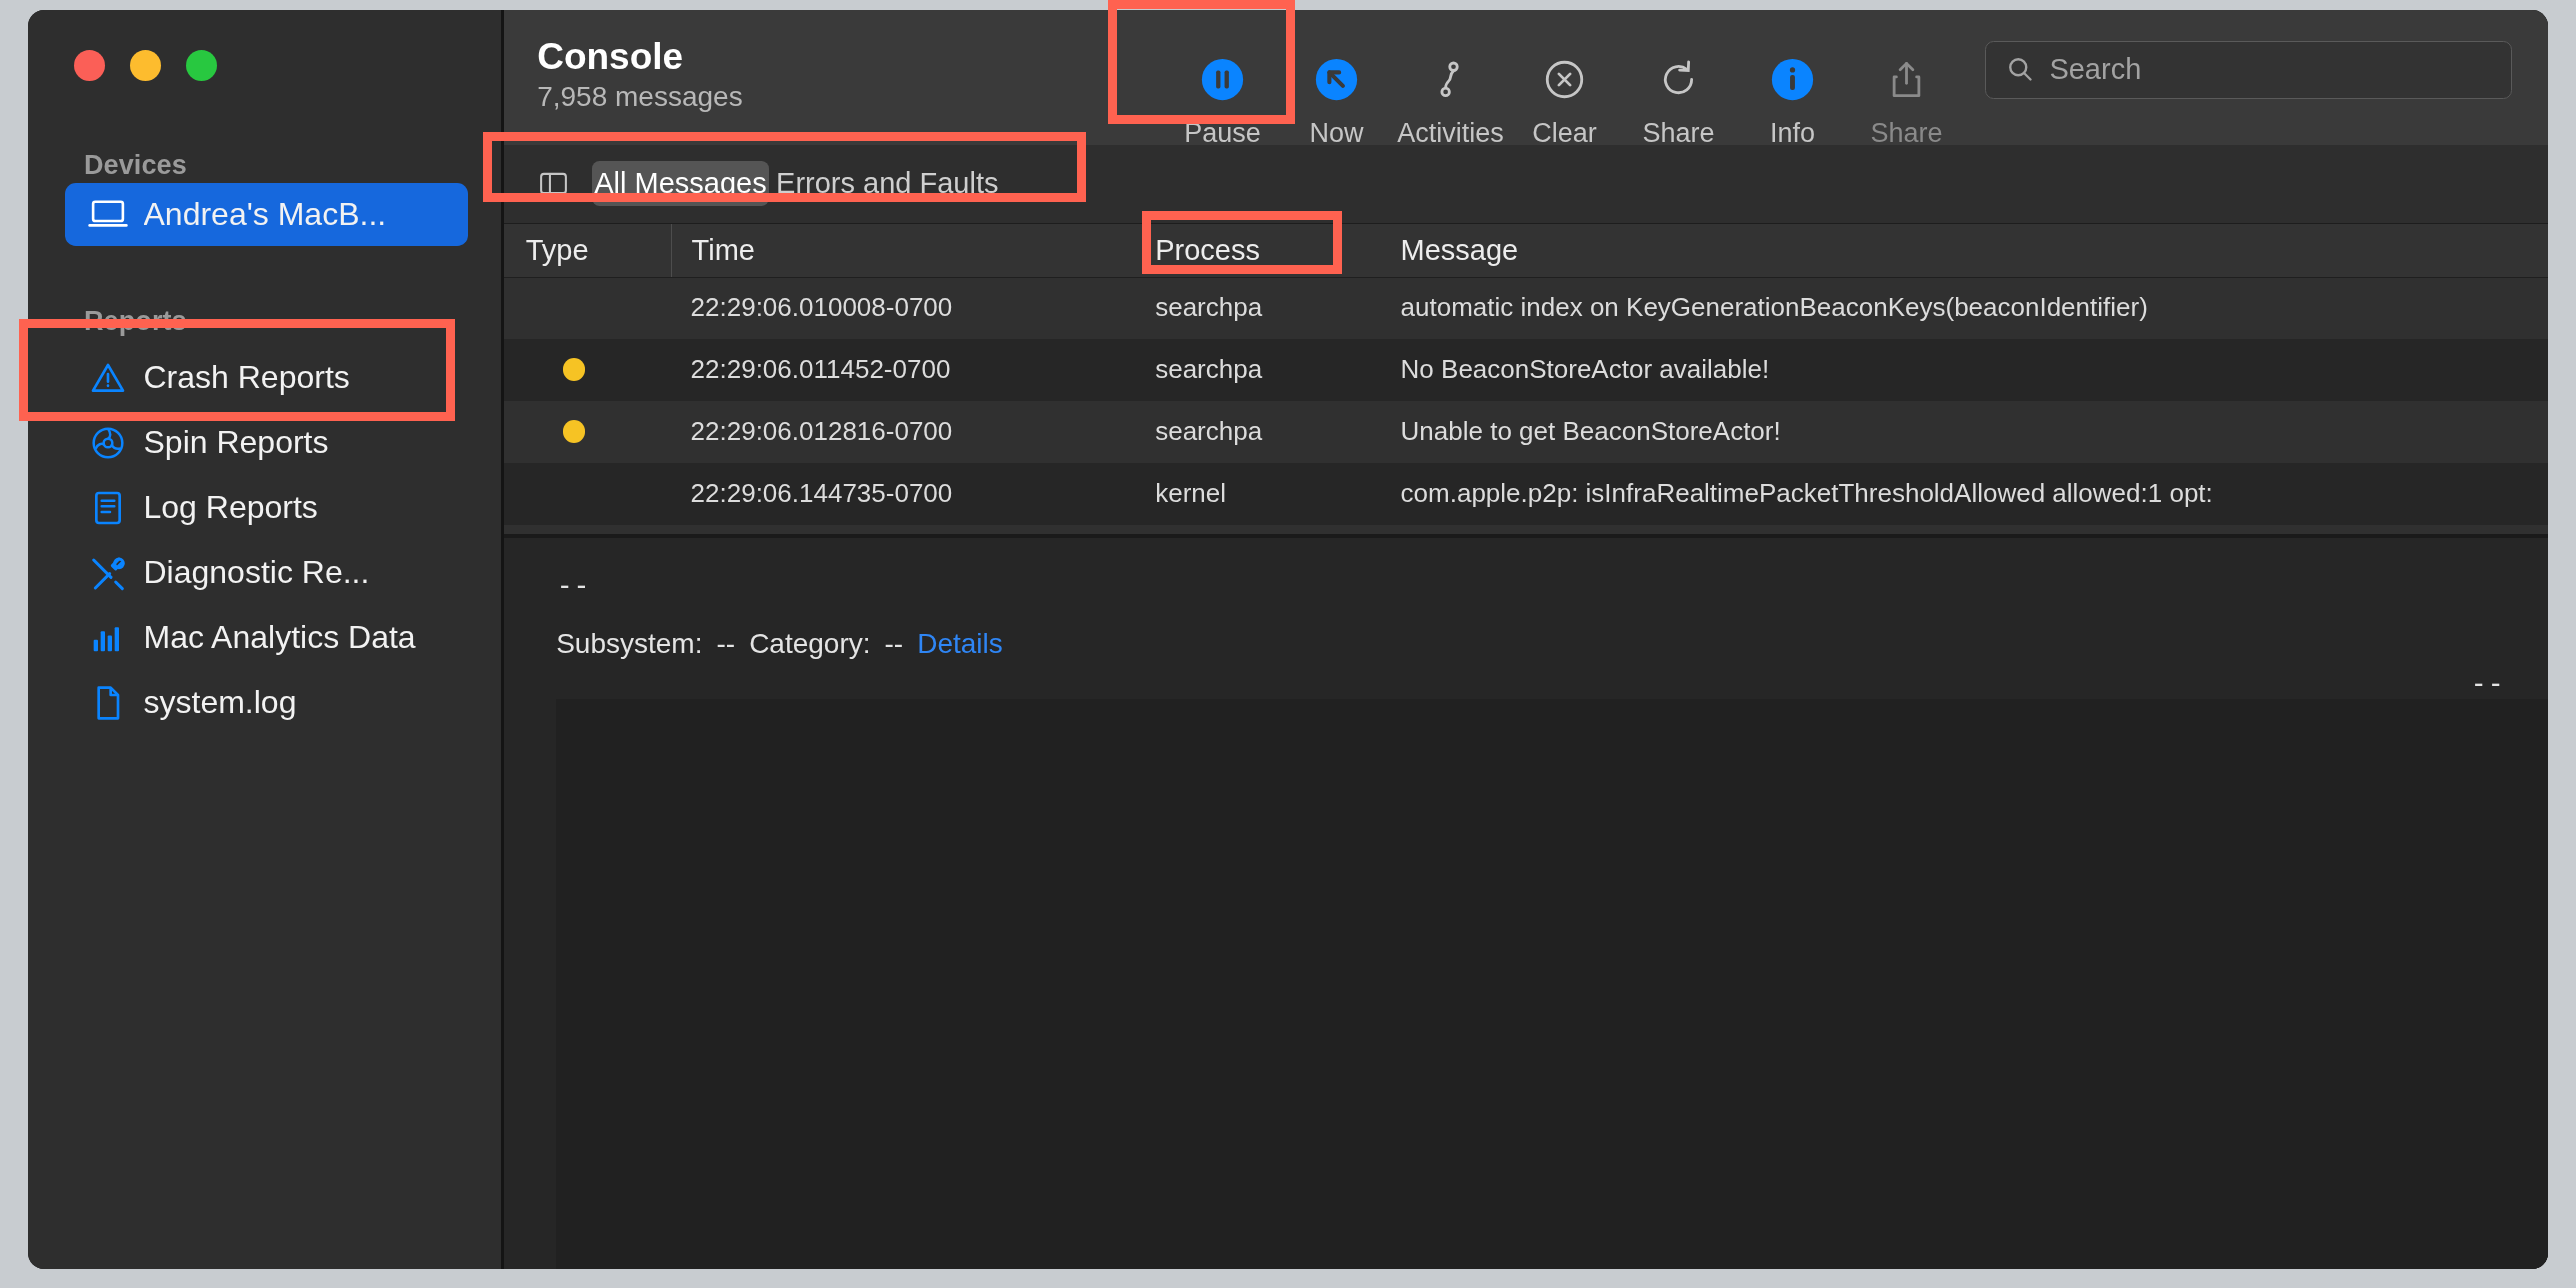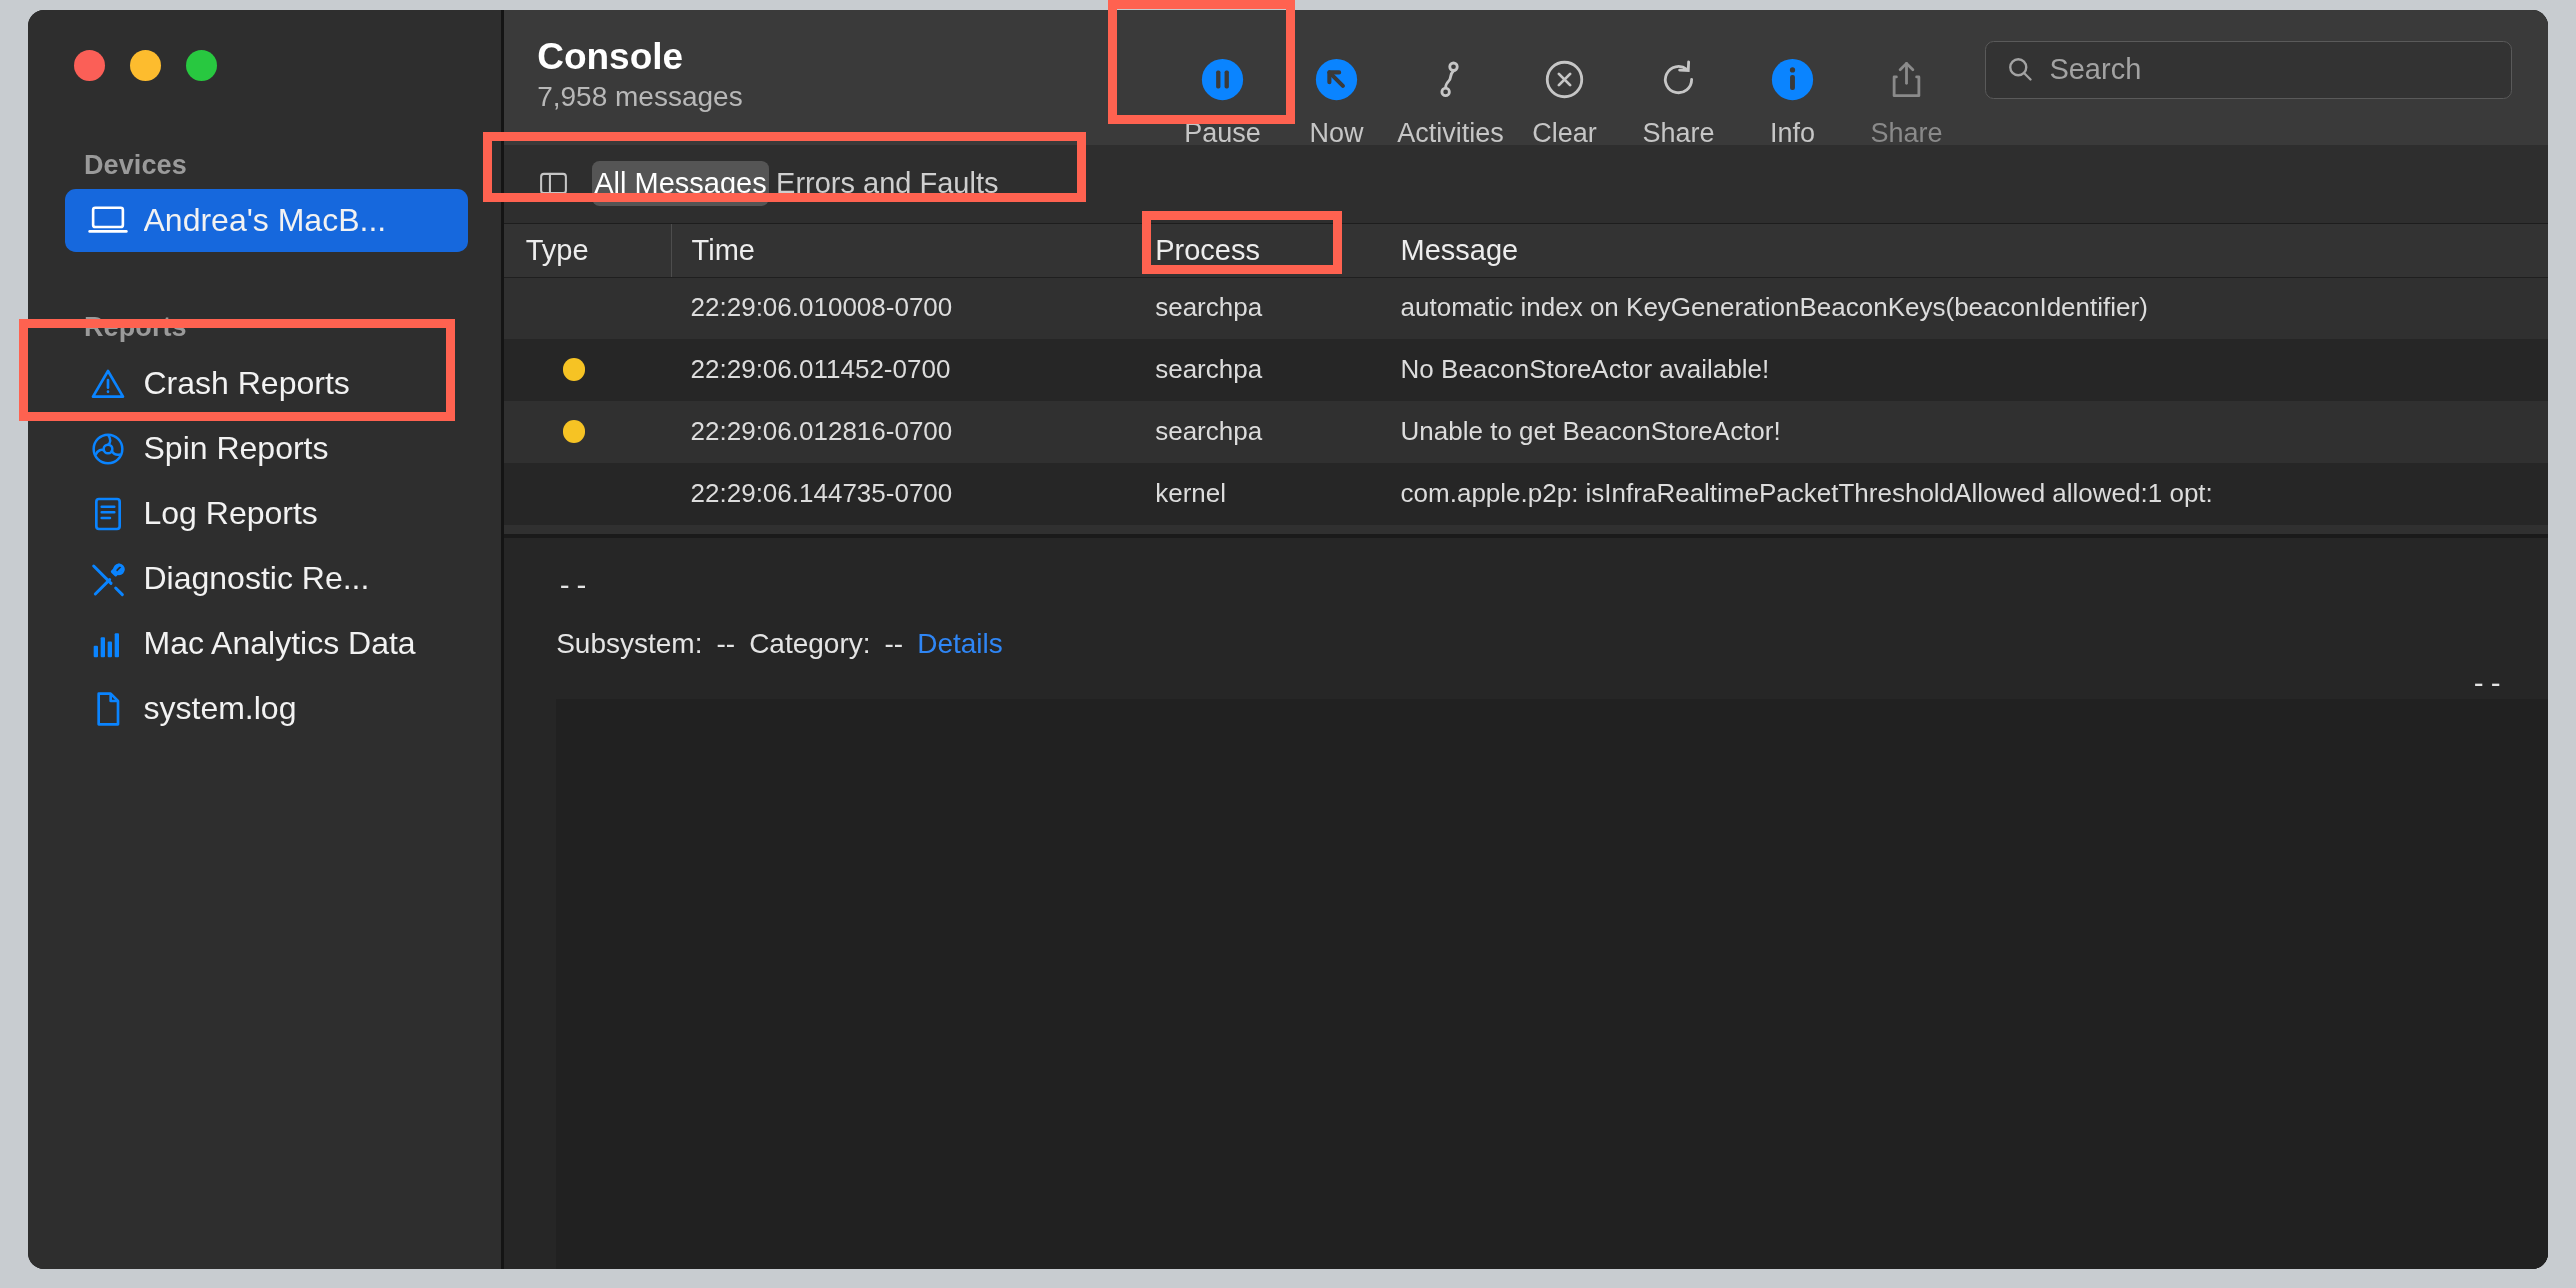--- a/index.html
+++ b/index.html
@@ -87,21 +87,21 @@
     display: flex;
     align-items: center;
     justify-content: center;
     flex: 0 0 42px;
   }
   .sb-item .sb-icon svg { display: block; }
   .sb-item .sb-label {
     white-space: nowrap;
     overflow: hidden;
   }
-  .sb-list-top { margin-top: 8px; }
+  .sb-list-top { margin-top: 2px; }
   .sb-list-reports { margin-top: 9.7px; }
   .sb-list-reports .sb-item { margin-bottom: 2px; }
 
   
   .v-divider {
     width: 3.2px;
     background: #141414;
     flex: 0 0 3.2px;
   }
 

